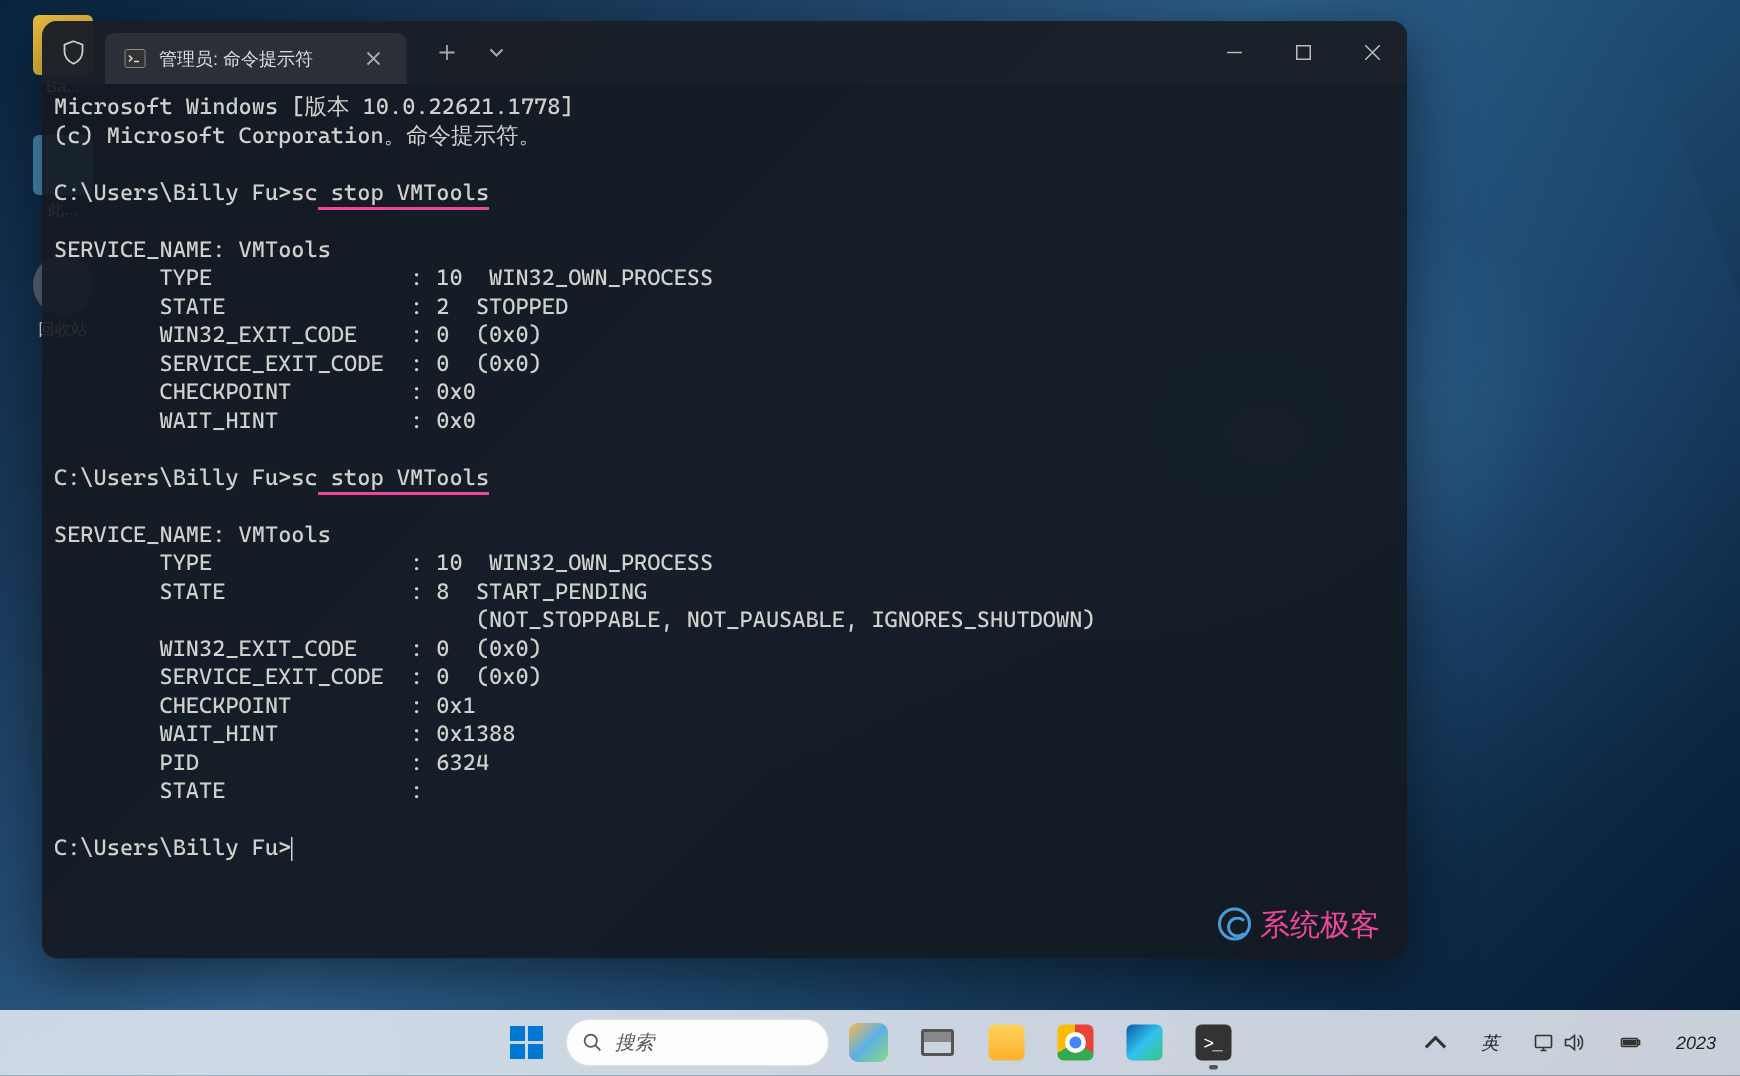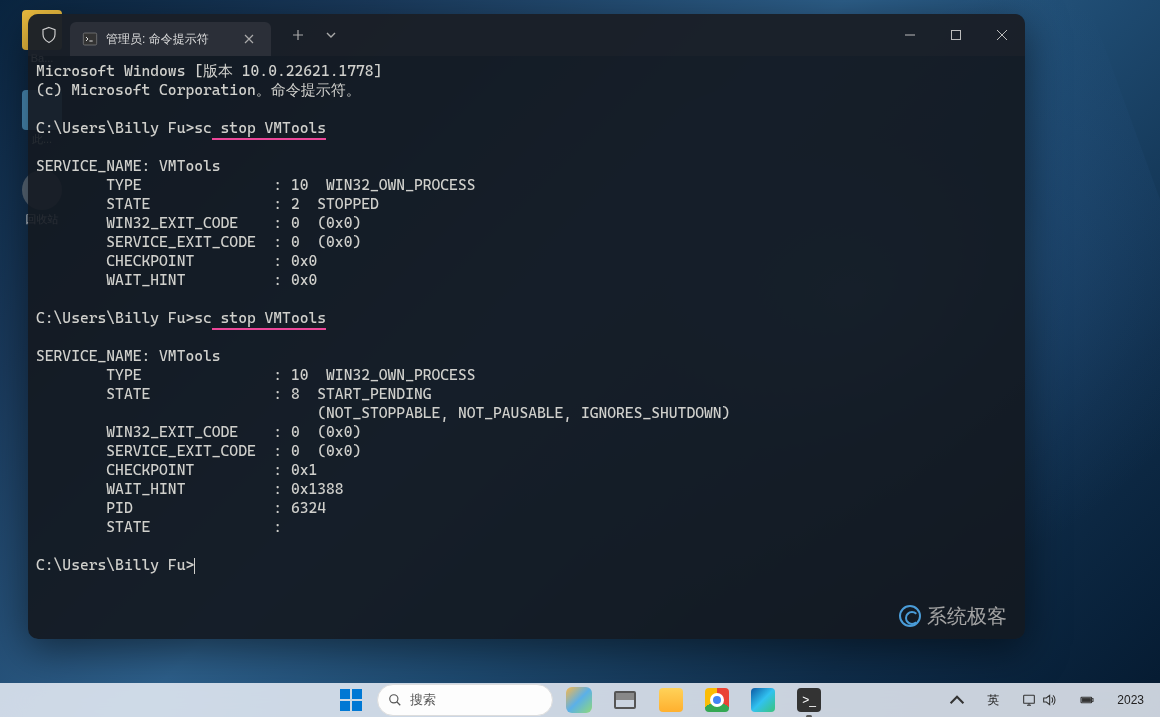--- a/index.html
+++ b/index.html
@@ -25,21 +25,21 @@
 .di1 .ico { background: #f0c040; }
 .di2 { top: 90px; left: 18px; }
 .di2 .ico { background: #4a8db8; }
 .di3 { top: 170px; left: 18px; }
 .di3 .ico { background: #5a6a7a; border-radius: 50%; }
 
 
 .terminal {
   position: absolute;
   top: 14px; left: 28px;
-  width: 997px; height: 625px;
+  width: 910px; height: 625px;
   background: rgba(20, 25, 33, 0.92);
   border-radius: 10px;
   box-shadow: 0 10px 40px rgba(0,0,0,0.5);
   display: flex; flex-direction: column;
   overflow: hidden;
 }
 .titlebar {
   height: 42px;
   display: flex; align-items: center;
   background: rgba(30, 35, 44, 0.6);
@@ -76,33 +76,33 @@
   white-space: pre;
   overflow: hidden;
   position: relative;
 }
 .underline-accent { border-bottom: 2px solid #ec4899; padding-bottom: 1px; }
 .cursor { display: inline-block; width: 1px; height: 16px; background: #d0d0cc; vertical-align: middle; }
 
 .watermark {
   position: absolute;
   right: 18px; bottom: 12px;
-  color: #a3a3a3; font-size: 20px; font-weight: 500;
+  color: #ec4899; font-size: 20px; font-weight: 500;
   display: flex; align-items: center; gap: 6px;
 }
 .watermark .wm-icon { width: 22px; height: 22px; border: 2px solid #4a9cd8; border-radius: 50%; position: relative; }
 .watermark .wm-icon::after { content:''; position:absolute; top:4px; left:4px; width:10px; height:10px; border:2px solid #4a9cd8; border-radius:50%; border-right-color:transparent; }
 
 
 .taskbar {
   position: absolute; left: 0; right: 0; bottom: 0;
-  height: 34px;
+  height: 44px;
   background: rgba(235, 240, 248, 0.85);
   backdrop-filter: blur(20px);
-  display: flex; align-items: center;
+  display: flex; align-items: center; font-style: italic;
 }
 .task-center { position: absolute; left: 50%; transform: translateX(-50%); display: flex; align-items: center; gap: 6px; }
 .start-btn { width: 40px; height: 40px; display: flex; align-items: center; justify-content: center; border-radius: 4px; }
 .win-logo { width: 22px; height: 22px; display: grid; grid-template: 1fr 1fr / 1fr 1fr; gap: 2px; }
 .win-logo div { background: #0078d4; }
 .search-box {
   width: 176px; height: 32px;
   background: #fdfdfd; border: 1px solid #ddd; border-radius: 16px;
   display: flex; align-items: center; padding: 0 10px; gap: 8px;
   font-size: 13px; color: #555;

